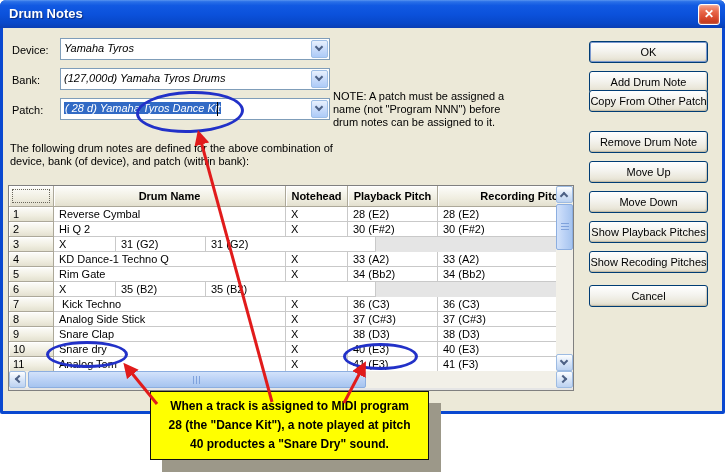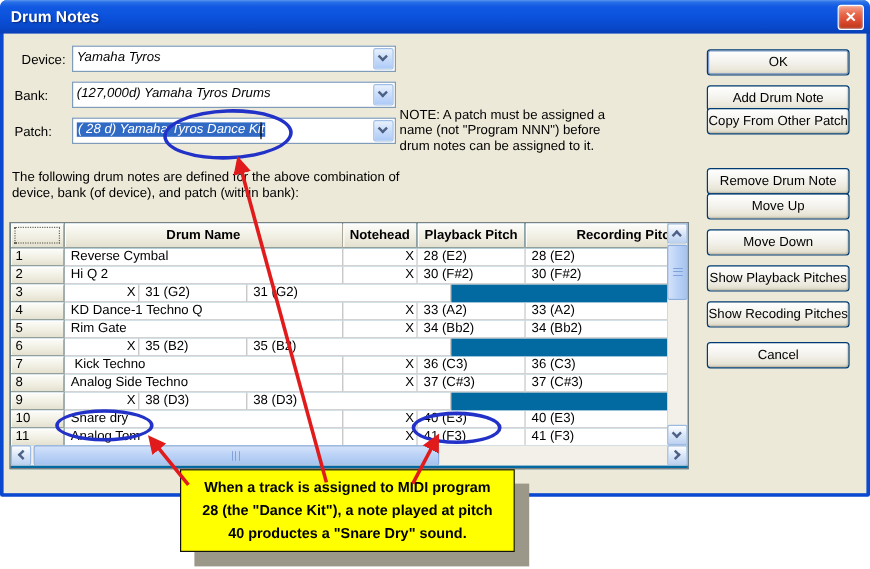--- a/index.html
+++ b/index.html
@@ -32,36 +32,36 @@
   .combo-btn { position:absolute; right:1px; top:1px; width:17px; height:18px;
                border:1px solid #9EBEE6; border-radius:2px;
                background:linear-gradient(to bottom,#E9F1FD 0%,#CCDEFB 45%,#ADCBF8 100%); }
   .chev { position:absolute; width:6px; height:6px; border-left:2px solid #4D6185; border-bottom:2px solid #4D6185; }
   .chev-down { left:4px; top:3px; transform:rotate(-45deg); }
   .note-block { position:absolute; left:333px; top:90px; font-size:11px; line-height:13px; }
   .desc-block { position:absolute; left:10px; top:142px; font-size:11px; line-height:13px; }
 
   
   .grid-wrap { position:absolute; left:8px; top:185px; width:566px; height:206px;
-               border:1px solid #808080; background:#0369a1; }
+               border:1px solid #808080; background:#e5e5e5; }
   .grid-view { position:absolute; left:0; top:0; width:547px; height:185px; overflow:hidden; }
   .trow { display:flex; height:15px; width:599px; }
   .thead-row { display:flex; height:21px; width:599px; }
   .hcell { border-right:1px solid #ACA899; border-bottom:1px solid #ACA899;
            background:linear-gradient(to bottom,#FDFDFB 0%,#F0EEE1 60%,#E3E0CF 100%);
            box-shadow:inset 1px 1px 0 #fff; font-size:11px; font-weight:bold;
            display:flex; align-items:center; justify-content:center; white-space:pre; overflow:hidden; }
   .rowhdr { border-right:1px solid #ACA899; border-bottom:1px solid #ACA899;
             background:linear-gradient(to bottom,#FDFDFB 0%,#F0EEE1 60%,#E3E0CF 100%);
             box-shadow:inset 1px 1px 0 #fff; font-size:11px;
             display:flex; align-items:center; padding-left:4px; }
   .tcell { border-right:1px solid #C9C9C9; border-bottom:1px solid #C9C9C9;
            font-size:11px; line-height:13px; padding:1px 2px 4px 5px; white-space:pre;
            overflow:hidden; background:#fff; }
-  .c0{width:45px;} .c1{width:232px;} .c2{width:62px;text-align:right;} .c3{width:90px;} .c4{width:170px;}
+  .c0{width:45px;} .c1{width:232px;} .c2{width:62px;} .c3{width:90px;} .c4{width:170px;}
   .corner-dots { position:absolute; inset:3px; border:1px dotted #6a675c; }
 
   
   .vsb { position:absolute; left:547px; top:0; width:17px; height:185px; background:#F2F0E8; }
   .hsb { position:absolute; left:0; top:185px; width:564px; height:17px; background:#F2F0E8; }
   .sb-btn { position:absolute; width:17px; height:17px; border:1px solid #9DBBE2; border-radius:2px;
             background:linear-gradient(to bottom,#FDFEFF 0%,#D9E6F8 50%,#BCD2F1 100%); }
   .sb-thumb-v { position:absolute; left:0; top:18px; width:17px; height:46px;
                 border:1px solid #8CAEE0; border-radius:2px;
                 background:linear-gradient(to right,#D3E2FA 0%,#BBD2F6 50%,#A6C4EF 100%); }
@@ -108,21 +108,21 @@
   <div class="dialog">
     <div class="titlebar">
       <span class="title-text">Drum Notes</span>
       <div class="close-btn">
         <span>✕</span>
       </div>
     </div>
 
     <div class="dialog-body"></div>
 
-    <span class="fld-label" style="left:18px; top:44px;">Device:</span>
+    <span class="fld-label" style="left:12px; top:44px;">Device:</span>
     <div class="combo" style="top:38px;">
       <span class="combo-val">Yamaha Tyros</span>
       <div class="combo-btn">
           <span class="chev chev-down"></span>
         </div>
     </div>
 
     <span class="fld-label" style="left:12px; top:74px;">Bank:</span>
     <div class="combo" style="top:68px;">
       <span class="combo-val">(127,000d) Yamaha Tyros Drums</span>
@@ -203,27 +203,28 @@
         </div>
         <div class="trow">
           <div class="rowhdr c0">7</div>
           <div class="tcell c1"> Kick Techno</div>
           <div class="tcell c2">X</div>
           <div class="tcell c3">36 (C3)</div>
           <div class="tcell c4">36 (C3)</div>
         </div>
         <div class="trow">
           <div class="rowhdr c0">8</div>
-          <div class="tcell c1">Analog Side Techno</div>
+          <div class="tcell c1">Analog Side Stick</div>
           <div class="tcell c2">X</div>
           <div class="tcell c3">37 (C#3)</div>
           <div class="tcell c4">37 (C#3)</div>
         </div>
         <div class="trow">
           <div class="rowhdr c0">9</div>
+          <div class="tcell c1">Snare Clap</div>
           <div class="tcell c2">X</div>
           <div class="tcell c3">38 (D3)</div>
           <div class="tcell c4">38 (D3)</div>
         </div>
         <div class="trow">
           <div class="rowhdr c0">10</div>
           <div class="tcell c1">Snare dry</div>
           <div class="tcell c2">X</div>
           <div class="tcell c3">40 (E3)</div>
           <div class="tcell c4">40 (E3)</div>
@@ -258,21 +259,21 @@
           </div>
         <div class="sb-btn" style="left:547px; top:0;">
             <span class="chev chev-right"></span>
           </div>
       </div>
     </div>
 
     <div class="xpbtn default" style="top:41px;">OK</div>
     <div class="xpbtn" style="top:71px;">Add Drum Note</div>
     <div class="xpbtn" style="top:90px;">Copy From Other Patch</div>
-    <div class="xpbtn" style="top:140px;">Remove Drum Note</div>
+    <div class="xpbtn" style="top:131px;">Remove Drum Note</div>
     <div class="xpbtn" style="top:161px;">Move Up</div>
     <div class="xpbtn" style="top:191px;">Move Down</div>
     <div class="xpbtn" style="top:221px;">Show Playback Pitches</div>
     <div class="xpbtn" style="top:251px;">Show Recoding Pitches</div>
     <div class="xpbtn" style="top:285px;">Cancel</div>
   </div>
 
   <div class="blue-ellipse ellipse-patch"></div>
   <div class="blue-ellipse ellipse-snare"></div>
   <div class="blue-ellipse ellipse-pitch"></div>

